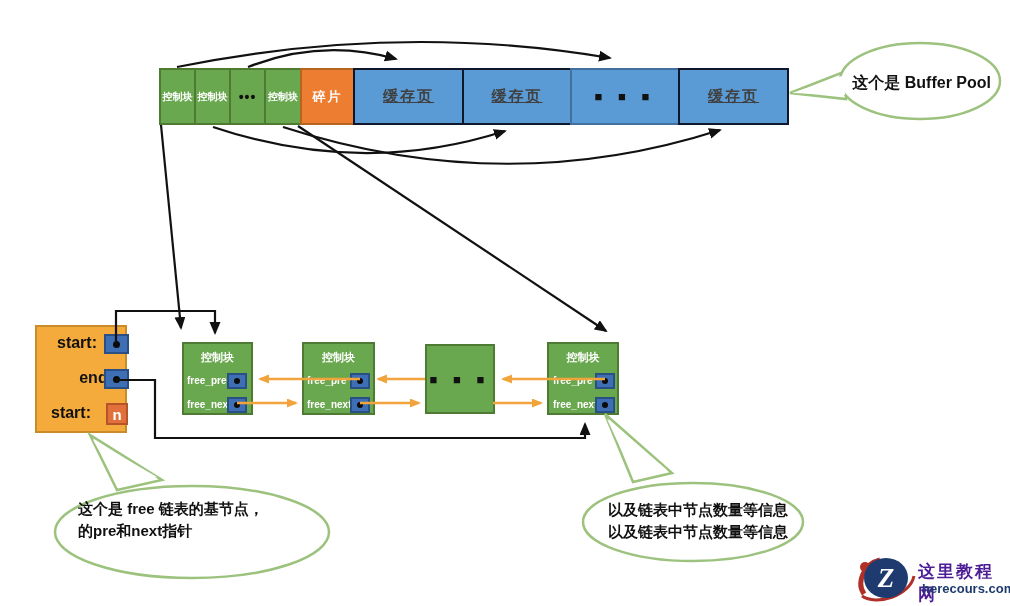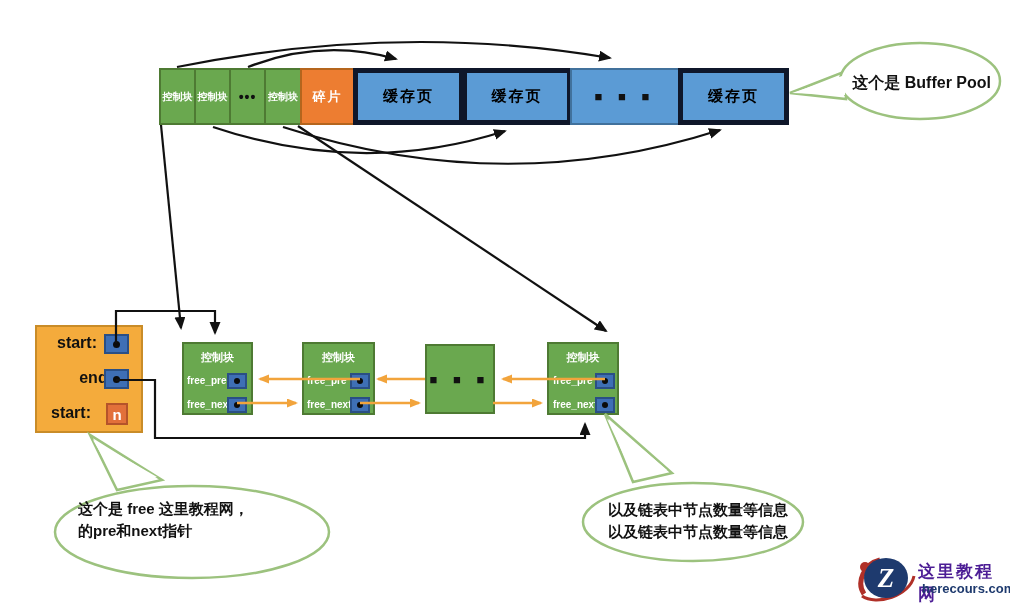--- a/index.html
+++ b/index.html
@@ -6,24 +6,24 @@
   #canvas{position:relative;width:1010px;height:606px;background:#ffffff;overflow:hidden;
           font-family:"Liberation Sans", sans-serif;}
   
   #bp-row{position:absolute;left:159px;top:68px;height:57px;display:flex;}
   .cell{box-sizing:border-box;height:57px;display:flex;align-items:center;justify-content:center;
         font-weight:bold;}
   .cell + .cell{margin-left:-2px;}
   .cell.control{background:#6aa84f;border:2px solid #4e7a33;color:#ffffff;font-size:10px;}
   .cell.control-dots{background:#6aa84f;border:2px solid #4e7a33;color:#111;font-size:14px;letter-spacing:1px;}
   .cell.fragment{background:#ED7D31;border:2px solid #b5651d;color:#ffffff;font-size:13px;letter-spacing:2px;}
-  .cell.page{background:#5b9bd5;border:5px solid #0f172a;color:#000000;font-size:15px;letter-spacing:2px;}
+  .cell.page{background:#5b9bd5;border:2px solid #0f172a;color:#404040;font-size:15px;letter-spacing:2px;text-decoration:underline;}
   .cell.page-dots{background:#5b9bd5;border:2px solid #41719c;color:#111;font-size:13px;letter-spacing:6px;}
   
-  #base-box{position:absolute;left:35px;top:325px;width:108px;height:108px;box-sizing:border-box;
+  #base-box{position:absolute;left:35px;top:325px;width:92px;height:108px;box-sizing:border-box;
             background:#F4AB3C;border:2px solid #C98C28;}
   .base-label{position:absolute;font-size:16px;font-weight:bold;color:#111;width:58px;text-align:right;}
   .ptr-sq{position:absolute;box-sizing:border-box;background:#3e6fb5;border:2px solid #2a4f85;
           display:flex;align-items:center;justify-content:center;}
   .ptr-dot{width:7px;height:7px;border-radius:50%;background:#0b0b0b;}
   #count-sq{position:absolute;box-sizing:border-box;background:#E2703A;border:2px solid #b5532a;
             display:flex;align-items:center;justify-content:center;color:#fff;
             font-weight:bold;font-size:15px;}
   
   .fnode{position:absolute;box-sizing:border-box;background:#6aa84f;border:2px solid #4e7a33;}
@@ -153,21 +153,21 @@
       <path d="M605,379 L503,379" marker-end="url(#mk-yel)"></path>
       <path d="M237,403 L296,403" marker-end="url(#mk-yel)"></path>
       <path d="M360,403 L419,403" marker-end="url(#mk-yel)"></path>
       <path d="M493,403 L541,403" marker-end="url(#mk-yel)"></path>
     </g>
   </svg>
 
   <div class="bubble-text" style="left:851px;top:72px;width:140px;text-align:right;font-size:16px;">这个是 Buffer Pool</div>
 
   <div class="bubble-text" style="left:78px;top:498px;">
-    <div>这个是 free 这里教程网，</div>
+    <div>这个是 free 链表的基节点，</div>
     <div>的pre和next指针</div>
   </div>
 
   <div class="bubble-text" style="left:608px;top:499px;">
     <div>以及链表中节点数量等信息</div>
     <div>以及链表中节点数量等信息</div>
   </div>
 
   <div id="logo">
     <svg width="62" height="50">

